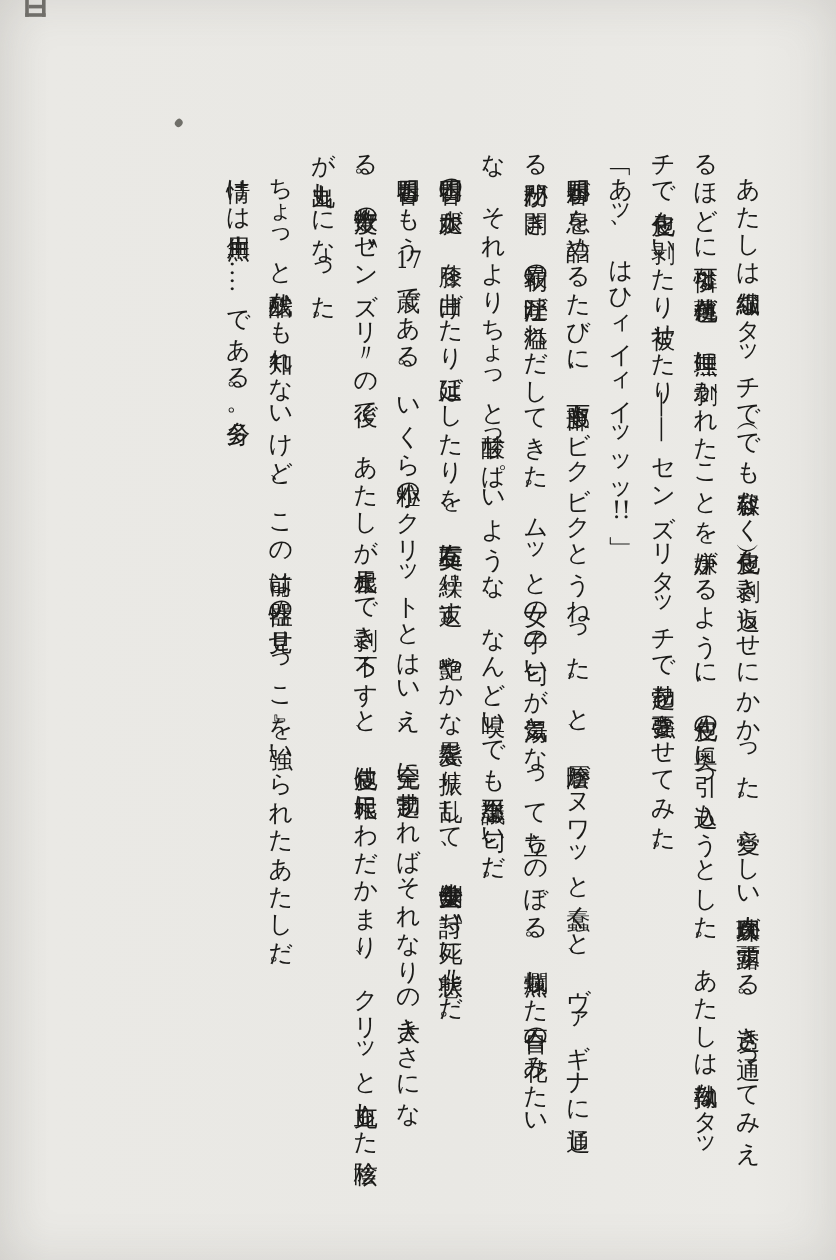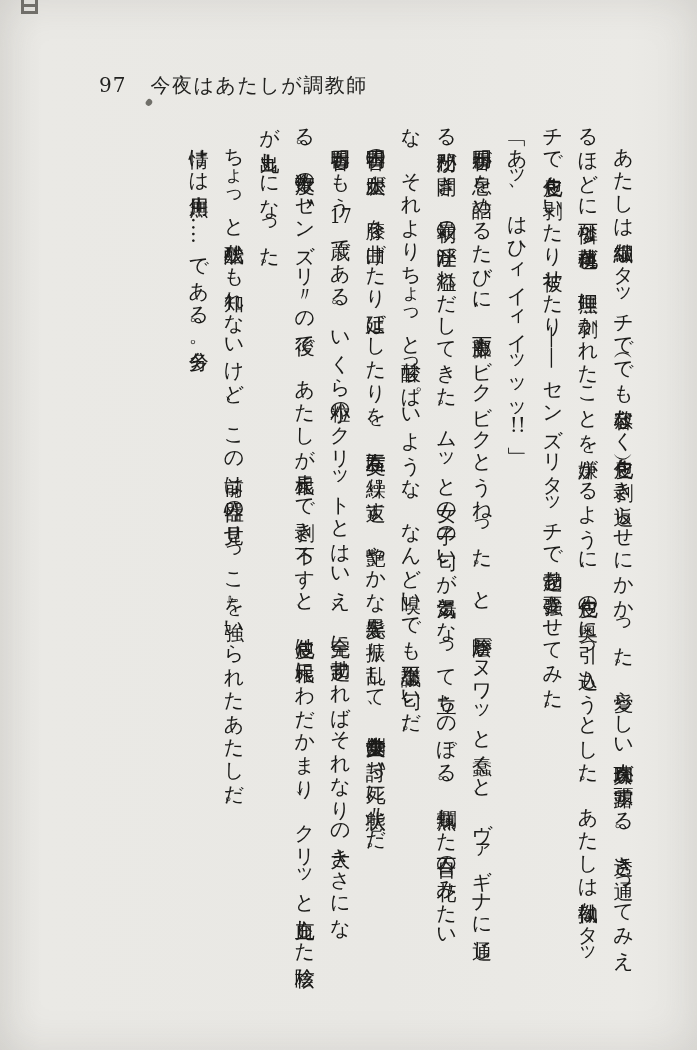--- a/index.html
+++ b/index.html
@@ -88,23 +88,20 @@
     opacity: 0.85;
   }
 </style>
 </head>
 <body>
 
 <div class="page">
 
   <div class="artifact-corner"></div>
 
-  <div class="running-header">
-    <span class="page-number">97</span><span>今夜はあたしが調教師</span>
-  </div>
   <div class="speck"></div>
 
   <div class="body-text">
     <p class="indent">あたしは繊細なタッチで（でも容赦なく）包皮を剥き返らせにかかった。愛らしい肉真珠が露頭する。透き通ってみえるほどに可憐な薄桃色だ。無理に剥かれたことを嫌がるように、包皮の奥に引っ込もうとした。あたしは執拗なタッチで包皮を剥いたり被せたり――センズリタッチで勃起を強要させてみた。</p>
 
     <p class="indent"><span>「あッ、はひィイィイッッッ</span><span class="tcy">!!</span><span>」</span></p>
 
     <p class="indent">明日香が息を詰めるたびに、下腹部もビクビクとうねった。と、陰唇がヌワッと蠢くと、ヴァギナに通じる秘門が開き、最初の吐淫が溢れだしてきた。ムッと女の子の匂いが湯気となって立ちのぼる。爛熟した百合の花みたいな、それよりちょっと甘酸っぱいような、なんど嗅いでも不思議な匂いだ。</p>
 
     <p class="indent">明日香の太腿が、膝を曲げたり延ばしたりを、左右交互に繰り返す。艶やかな黒髪を振り乱して、美少女剣士は〝討ち死に状態〃だ。</p>

